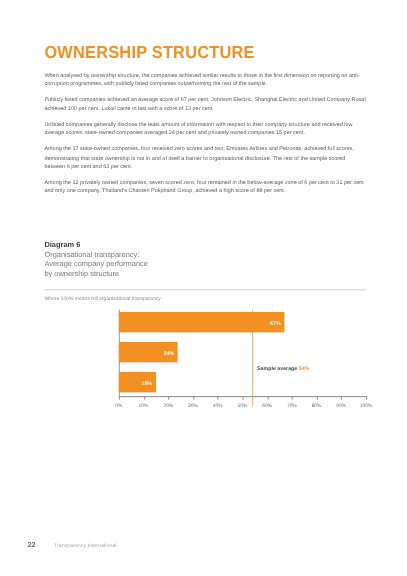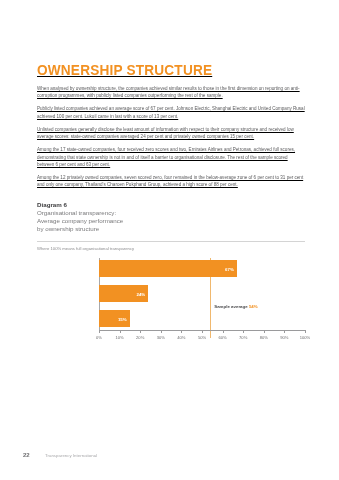--- a/index.html
+++ b/index.html
@@ -19,23 +19,22 @@
     position: absolute;
     left: 0; top: 0;
     width: 339px;
     height: 480px;
     background: #ffffff;
   }
 
   .content {
     position: absolute;
     left: 37px;
-    top: 62px;
-    width: 268px;
-    text-decoration: underline;
+    top: 36px;
+    width: 268px;
   }
 
   .section-title {
     color: #f29122;
     font-size: 14.5px;
     font-weight: bold;
     letter-spacing: 0.2px;
     margin: 0 0 7px 0;
     font-stretch: condensed;
     transform: scaleX(0.94);

